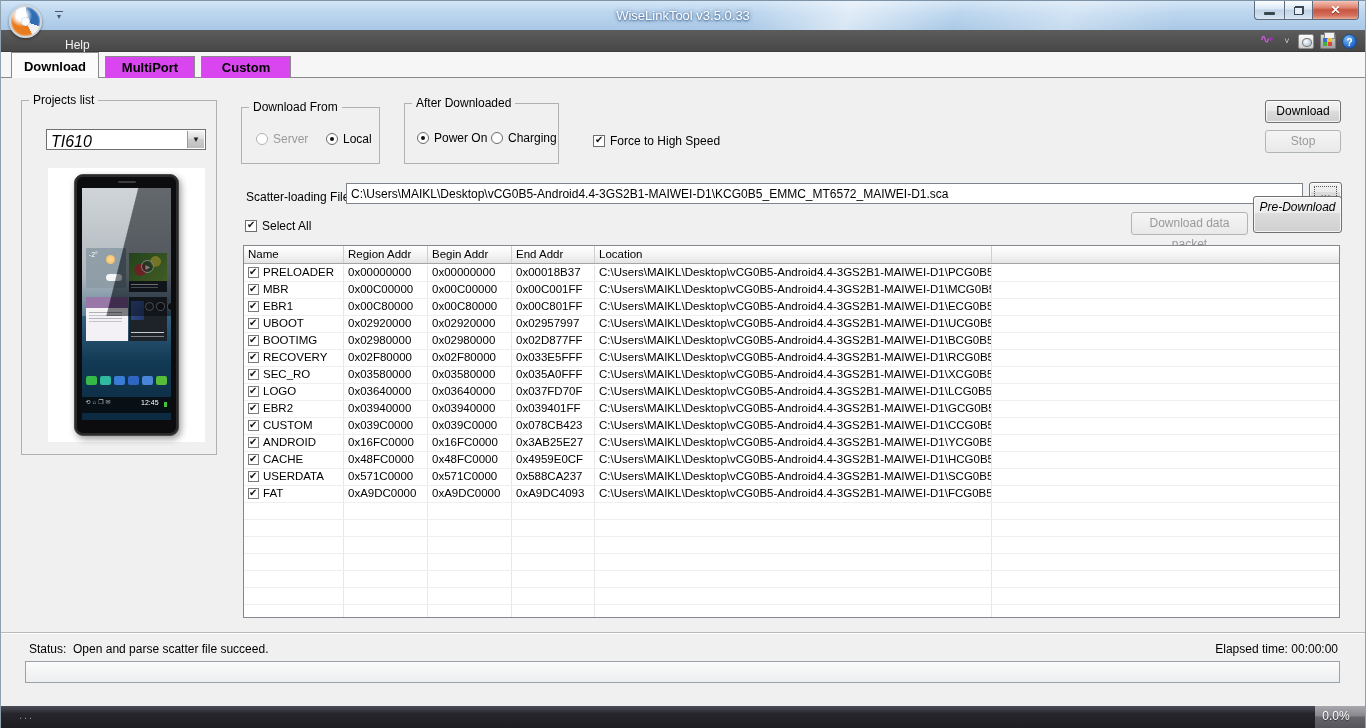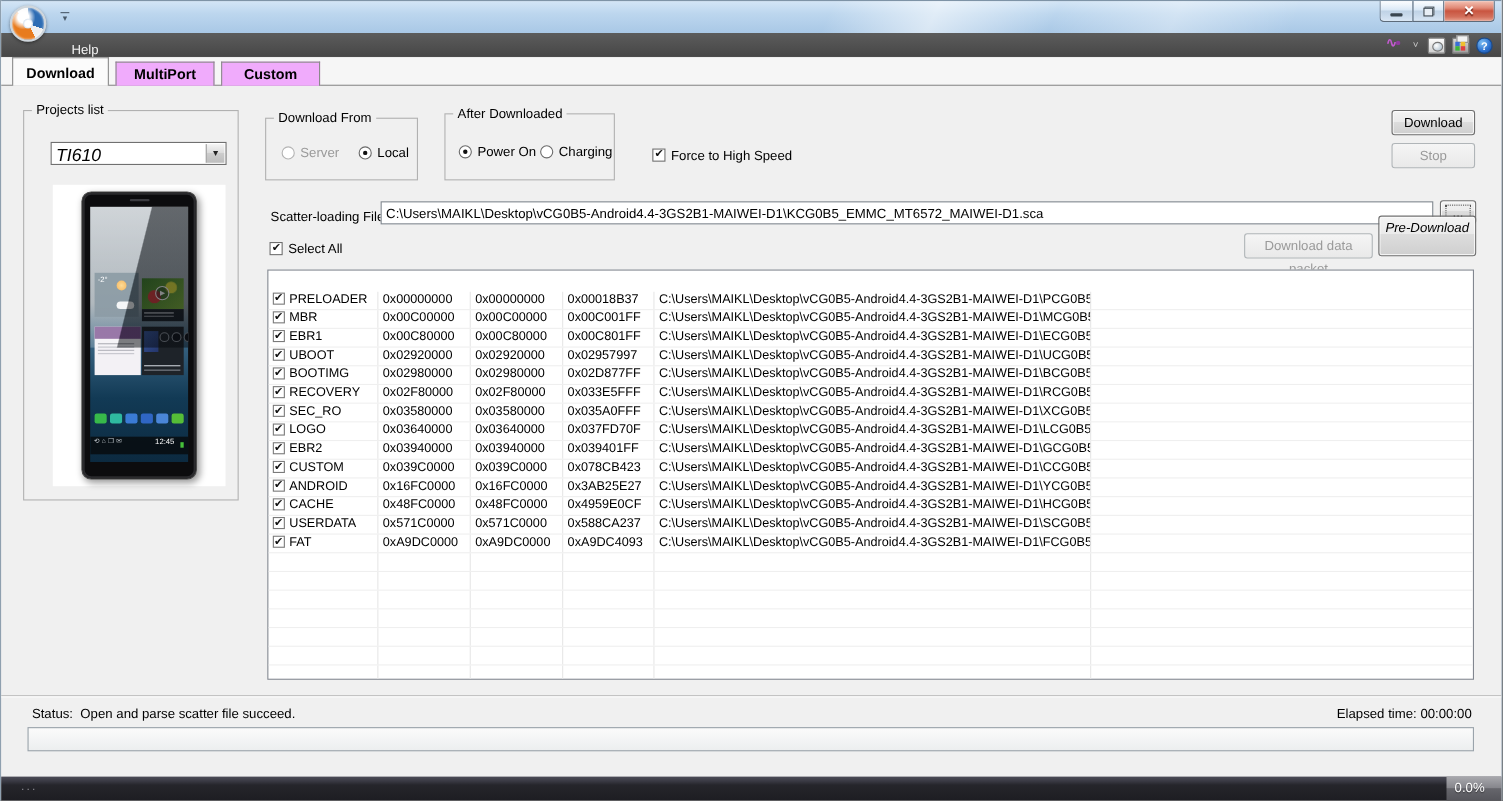--- a/index.html
+++ b/index.html
@@ -52,21 +52,21 @@
   .icon-monitor::after{content:"";position:absolute;left:3px;top:3px;width:8px;height:7px;border-radius:50%;
     background:radial-gradient(circle at 35% 35%,#fff,#9fb3c4);border:1px solid #777;}
   .icon-printer{background:linear-gradient(180deg,#d9d9d9,#9f9f9f);border:1px solid #777;border-radius:1px;}
   .icon-printer::before{content:"";position:absolute;left:3px;top:-3px;width:9px;height:5px;background:#f2f2f2;border:1px solid #888;}
   .icon-printer::after{content:"";position:absolute;left:2px;bottom:2px;width:4px;height:4px;background:#3db53d;
     box-shadow:5px 0 0 #e04040,5px -4px 0 #f0c030,0 -4px 0 #3a6fd8;}
   .icon-help{width:15px;height:15px;border-radius:50%;color:#fff;font-weight:bold;font-size:10px;text-align:center;line-height:15px;
     background:radial-gradient(circle at 35% 30%,#7fc0f4,#2a6fce 60%,#1b4e9b);border:1px solid #174a8f;}
   
   .tabstrip{position:absolute;left:0;top:52px;width:100%;height:26px;background:#f6f6f6;border-bottom:1px solid #8a8a8a;}
-  .tab{position:absolute;top:4px;height:22px;border:1px solid #8a8a8a;border-bottom:none;background:#f0abfc;
+  .tab{position:absolute;top:4px;height:22px;border:1px solid #8a8a8a;border-bottom:none;background:#d946ef;
     font-weight:bold;font-size:13px;text-align:center;padding-top:3px;}
   .tab.active{top:0;height:26px;background:#fbfbfb;z-index:2;padding-top:6px;}
   .tab.t0{left:10px;width:88px;}
   .tab.t1{left:104px;width:90px;}
   .tab.t2{left:200px;width:90px;}
   
   .groupbox{position:absolute;border:1px solid #b1b1b1;}
   .grouplabel{position:absolute;top:-8px;left:7px;background:#f0f0f0;padding:0 4px;font-size:12px;}
   
   .combo{position:absolute;left:45px;top:129px;width:160px;height:21px;background:#fff;border:1px solid #707070;}
@@ -155,20 +155,21 @@
     background:linear-gradient(180deg,#a8a8ad,#87878d 45%,#66666c 50%,#55555b 100%);
     color:#fff;font-size:12px;text-shadow:0 1px 1px rgba(0,0,0,.5);}
 </style>
 </head>
 <body>
 
 <div id="win">
 
   <div class="titlebar">
     <div class="sheen"></div>
+    <div class="title-text">WiseLinkTool v3.5.0.33</div>
     <div class="qat-chevron"></div>
     <div class="winbtns">
       <div class="wbtn min">
           <div class="glyph-min"></div>
         </div>
       <div class="wbtn max">
           <div class="glyph-max"></div>
         </div>
       <div class="wbtn close">
           <div class="glyph-close">✕</div>
@@ -277,20 +278,28 @@
     <div class="browse-dots">...</div>
   </div>
 
   <div style="position:absolute;left:244px;top:219px;">
     <span class="cbox checked"></span><span>Select All</span>
   </div>
   <div class="btn disabled" style="left:1130px;top:212px;width:117px;height:23px;line-height:21px;">Download data packet</div>
   <div class="btn" style="left:1252px;top:196px;width:89px;height:37px;line-height:21px;font-style:italic;">Pre-Download</div>
 
   <div class="table">
+    <div class="thead">
+      <div class="th c0">Name</div>
+      <div class="th c1">Region Addr</div>
+      <div class="th c2">Begin Addr</div>
+      <div class="th c3">End Addr</div>
+      <div class="th c4">Location</div>
+      <div class="th c5"></div>
+    </div>
     <div class="tbody">
         <div class="trow">
           <div class="td c0"><span class="row-cb checked"></span>PRELOADER</div>
           <div class="td c1">0x00000000</div>
           <div class="td c2">0x00000000</div>
           <div class="td c3">0x00018B37</div>
           <div class="td c4">C:\Users\MAIKL\Desktop\vCG0B5-Android4.4-3GS2B1-MAIWEI-D1\PCG0B50.img</div>
           <div class="td c5"></div>
         </div>
         <div class="trow">

